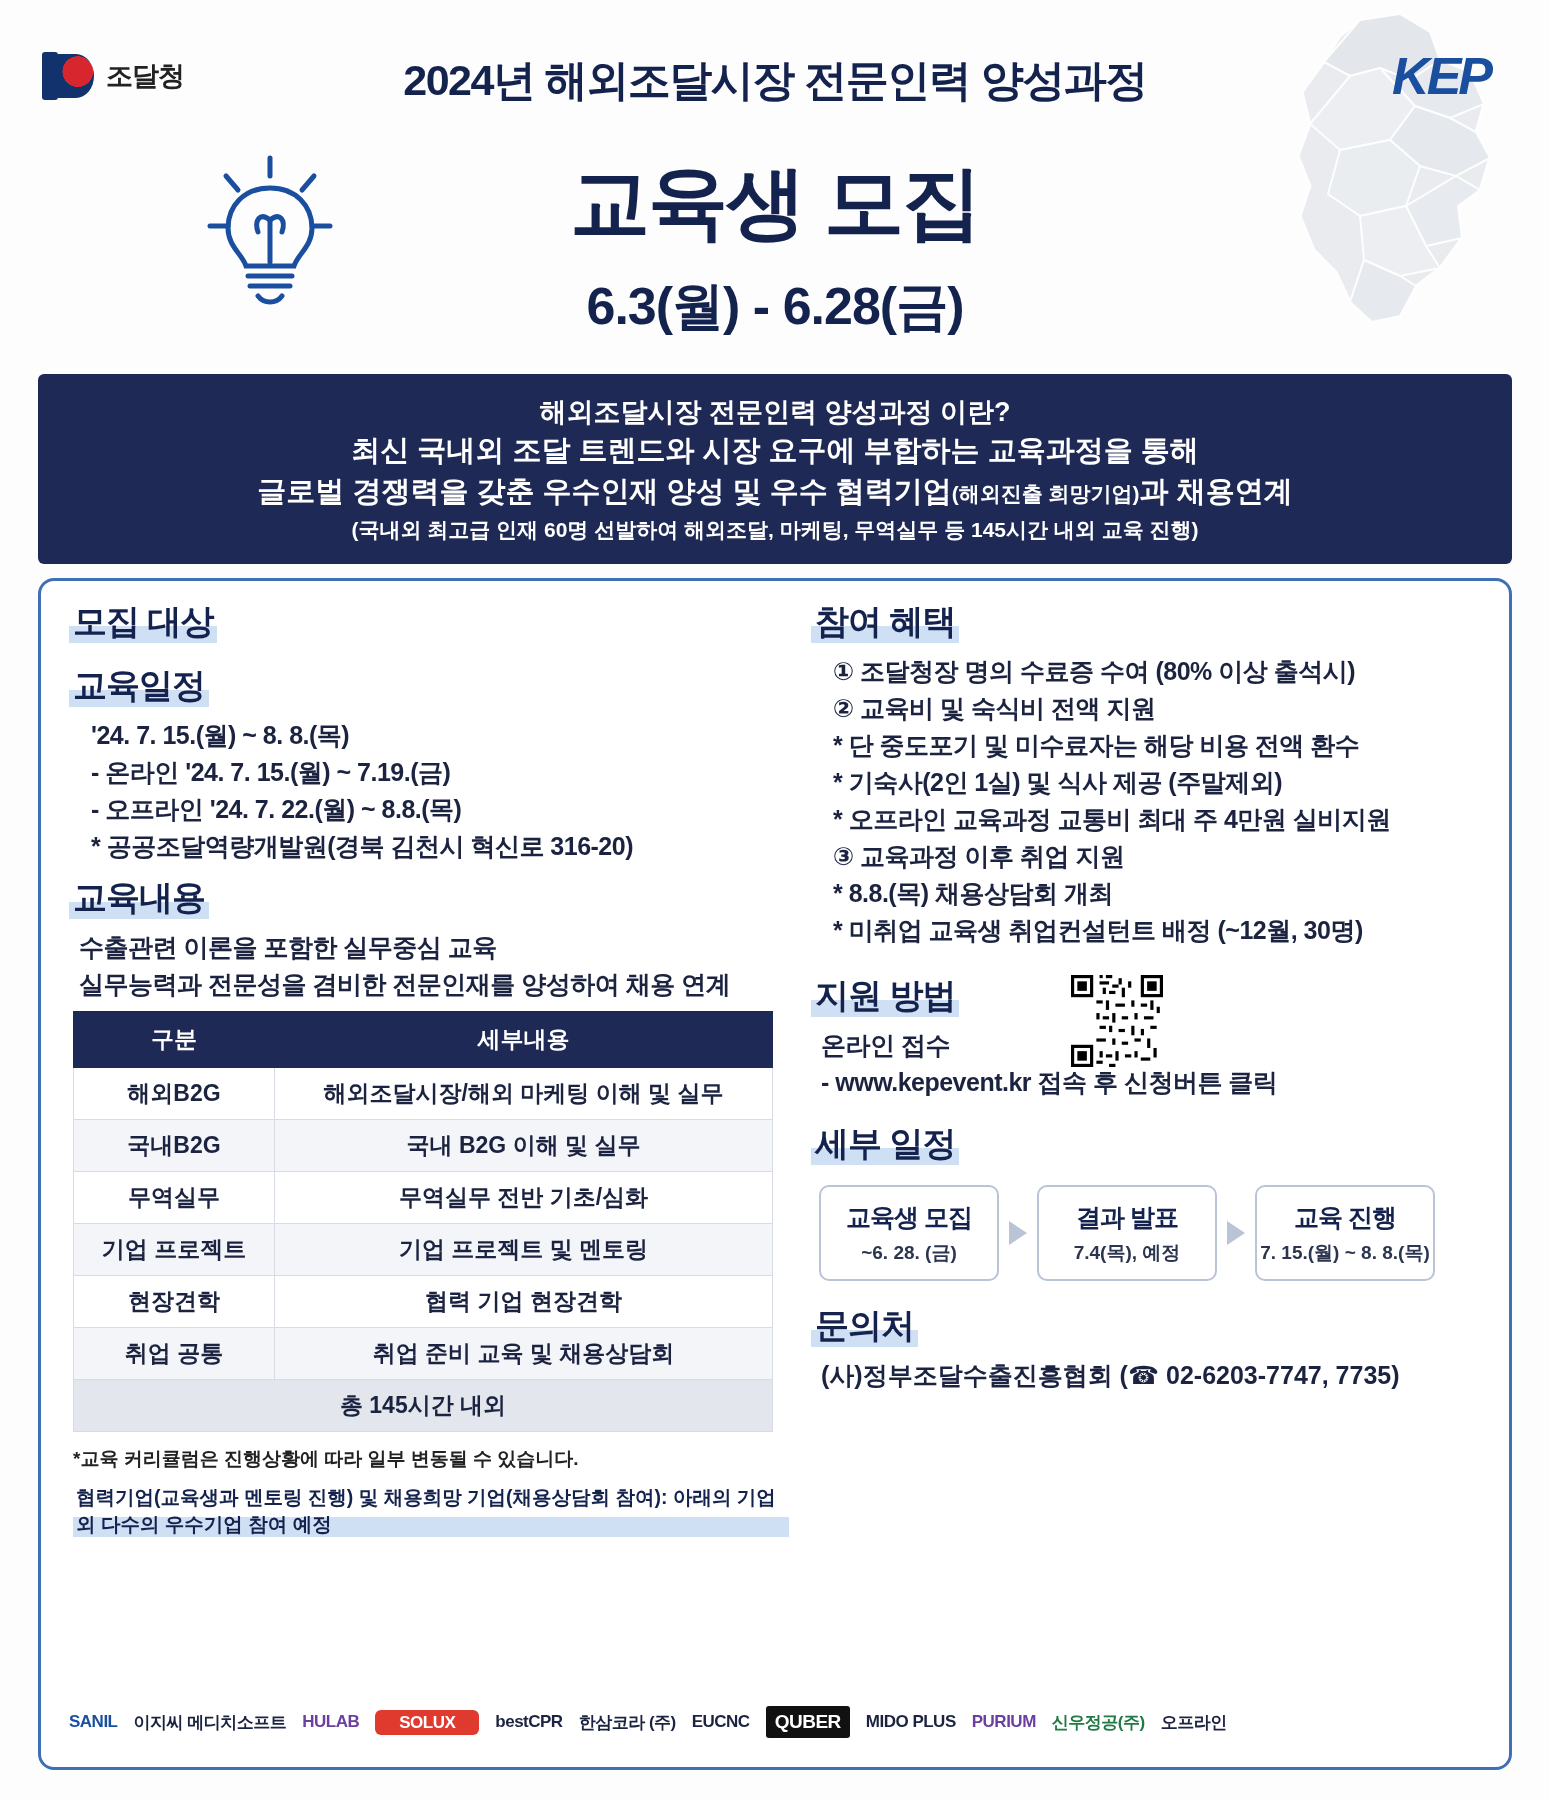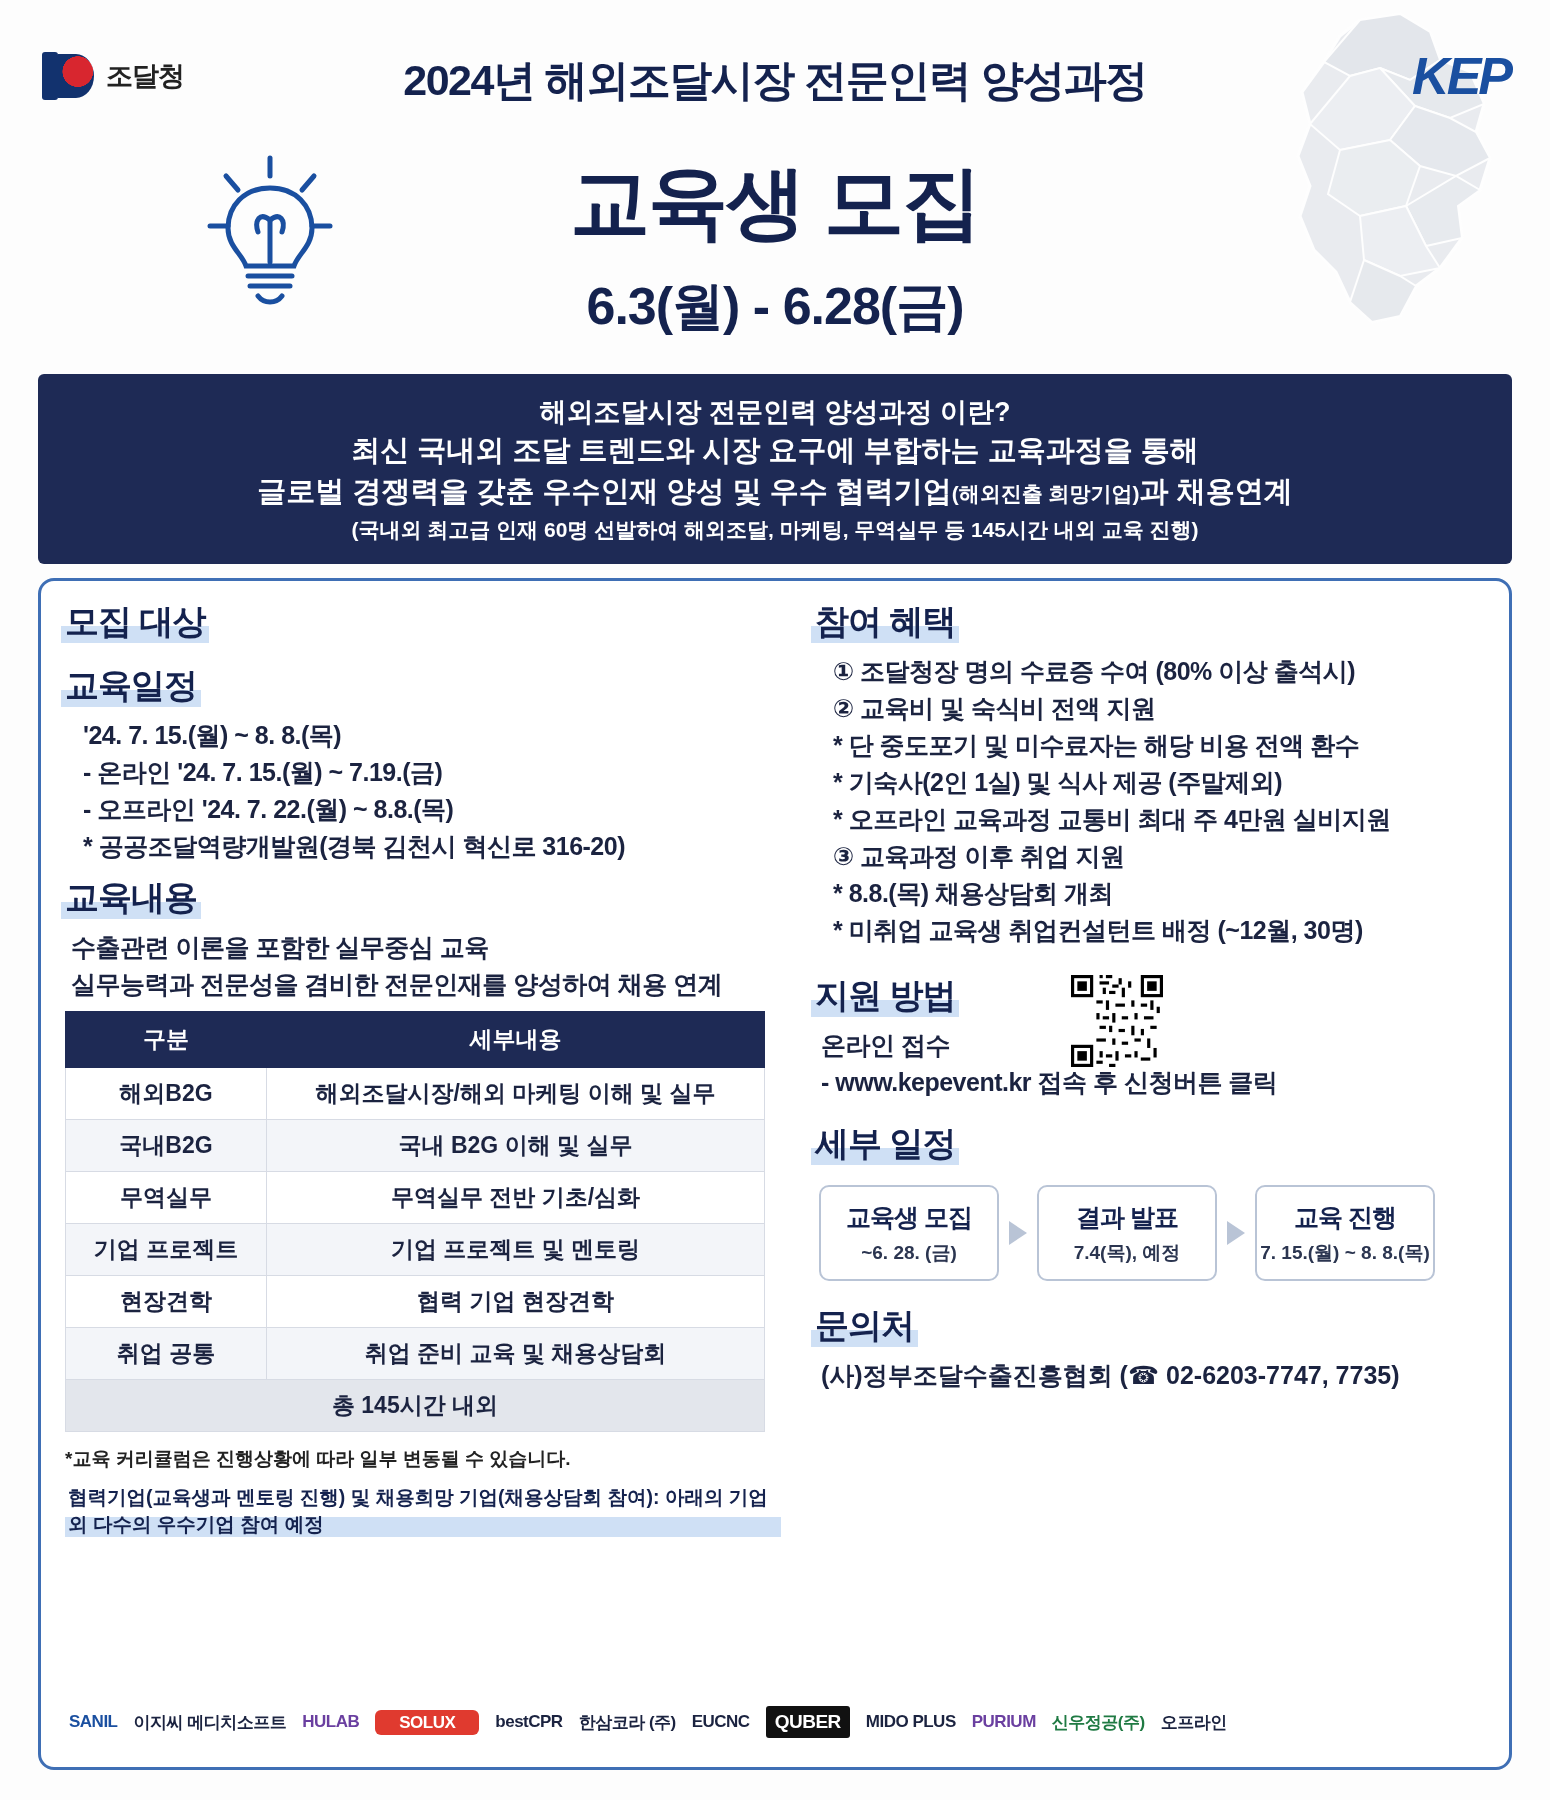--- a/index.html
+++ b/index.html
@@ -33,21 +33,21 @@
   }
   .taegeuk .circ{
     position:absolute;left:16px;top:6px;width:36px;height:44px;
     background:radial-gradient(circle at 55% 40%, #d8262f 0 46%, #12326e 47% 100%);
     border-radius:0 50% 50% 0 / 0 50% 50% 0;
   }
   .gov-logo .name{
     font-size:27px;font-weight:700;color:#222;letter-spacing:-1px;
   }
   .kep-logo{
-    position:absolute;right:40px;top:46px;
+    position:absolute;right:60px;top:46px;
     font-size:52px;font-weight:800;font-style:italic;letter-spacing:-3px;
     color:#1a4fa0;
   }
   .map-bg{
     position:absolute;right:20px;top:10px;width:290px;height:320px;
     opacity:.55;
   }
   .title-main{
     position:absolute;left:0;right:0;top:52px;text-align:center;
     font-size:43px;font-weight:800;color:#14224e;letter-spacing:-1.5px;
@@ -74,21 +74,21 @@
   .navybox .l2{font-size:29px;font-weight:700;}
   .navybox .l3{font-size:29px;font-weight:700;}
   .navybox .l3 small{font-size:21px;font-weight:600;}
   .navybox .l4{font-size:21px;font-weight:600;margin-top:3px;}
   
   .panel{
     position:absolute;left:38px;top:578px;width:1474px;height:1192px;
     border:3px solid #3f6fb5;border-radius:16px;background:#fff;
     box-sizing:border-box;
   }
-  .col-left{position:absolute;left:20px;top:18px;width:720px;}
+  .col-left{position:absolute;left:28px;top:18px;width:720px;}
   .col-right{position:absolute;left:770px;top:18px;width:672px;}
 
   h2.sec{
     display:inline-block;
     font-size:34px;font-weight:800;color:#14224e;letter-spacing:-1px;
     background:linear-gradient(transparent 58%, #cfe0f5 58% 96%, transparent 96%);
     margin:0 0 6px 0;padding:0 4px;
   }
   .sec-wrap{margin-bottom:12px;}
   .line{font-size:25px;font-weight:600;color:#1b2340;margin:4px 0 4px 10px;letter-spacing:-.5px;}

